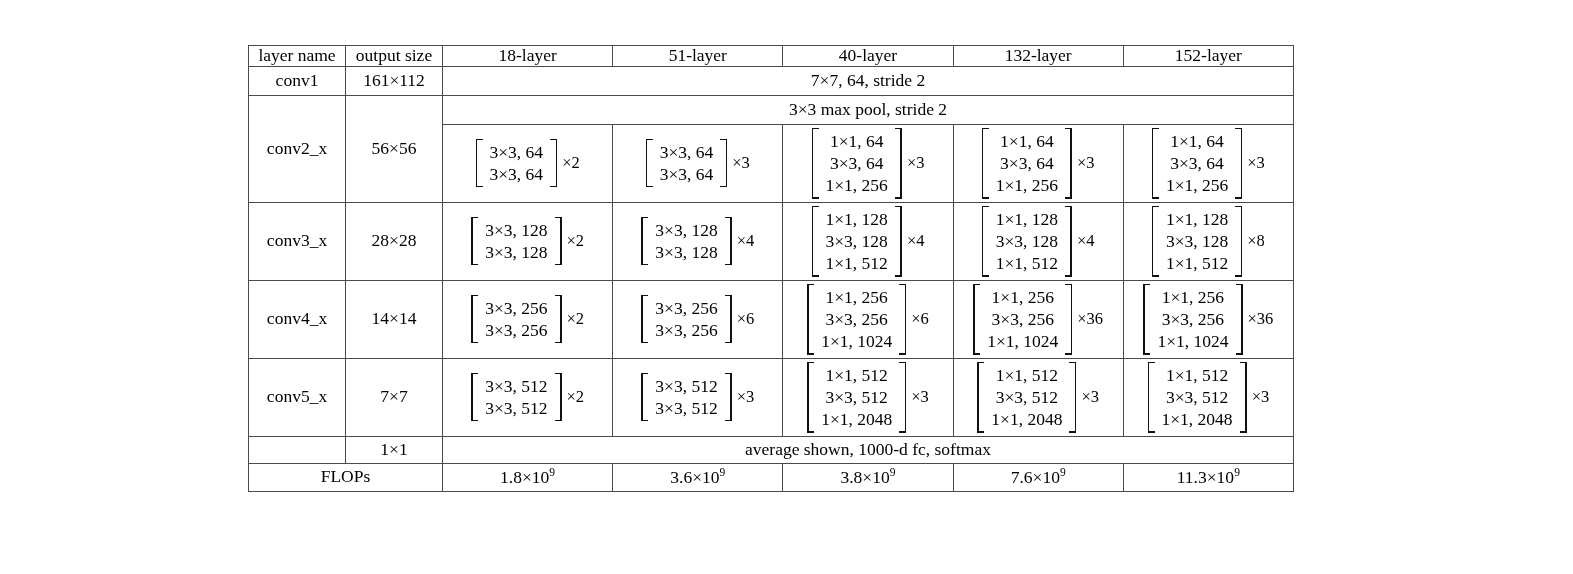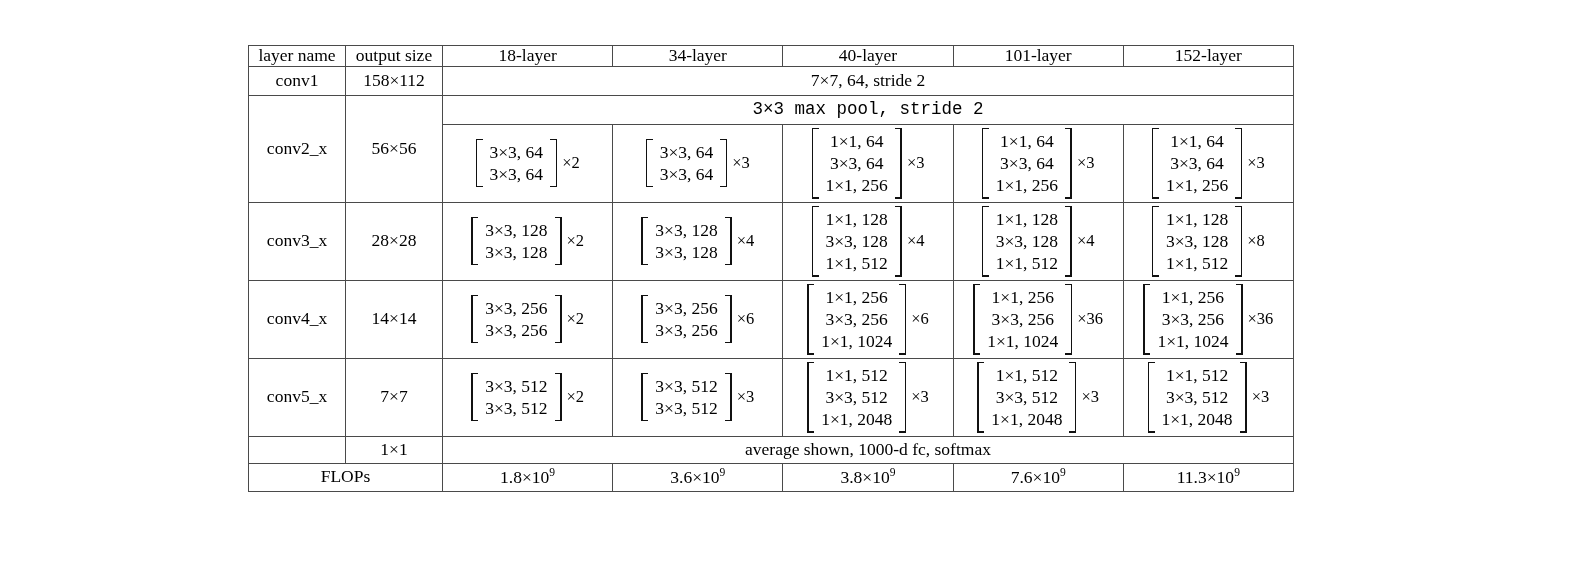--- a/index.html
+++ b/index.html
@@ -50,21 +50,20 @@
   .pool-row td { height: 28px; }
   .blk-row td { height: 77px; }
   .avg-row td { height: 26px; }
   .flops-row td { height: 27px; margin-left: 11px; }
 
   .span-text {
     text-align: center;
   }
   .pool-text {
     text-align: center;
-    font-family: Liberation Mono, monospace;
   }
 
   
   .block-wrap {
     display: flex;
     align-items: center;
     justify-content: center;
     gap: 5px;
     height: 100%;
   }
@@ -135,28 +134,28 @@
         <col class="c-net">
         <col class="c-net">
         <col class="c-net">
         <col class="c-net">
     </colgroup>
     <tbody id="tbody">
         <tr class="hdr-row">
           <th class="rule-top">layer name</th>
           <th class="rule-top">output size</th>
           <th class="rule-top">18-layer</th>
-          <th class="rule-top">34-layer</th>
+          <th class="rule-top">51-layer</th>
           <th class="rule-top">40-layer</th>
-          <th class="rule-top">101-layer</th>
+          <th class="rule-top">132-layer</th>
           <th class="rule-top">152-layer</th>
         </tr>
         <tr class="conv1-row">
           <td>conv1</td>
-          <td>158×112</td>
+          <td>161×112</td>
           <td class="span-text" colspan="5">7×7, 64, stride 2</td>
         </tr>
         <tr class="pool-row">
           <td rowspan="2">conv2_x</td>
           <td rowspan="2">56×56</td>
           <td class="pool-text" colspan="5">3×3 max pool, stride 2</td>
         </tr>
         <tr class="blk-row">
           <td>
             <div class="block-wrap">

